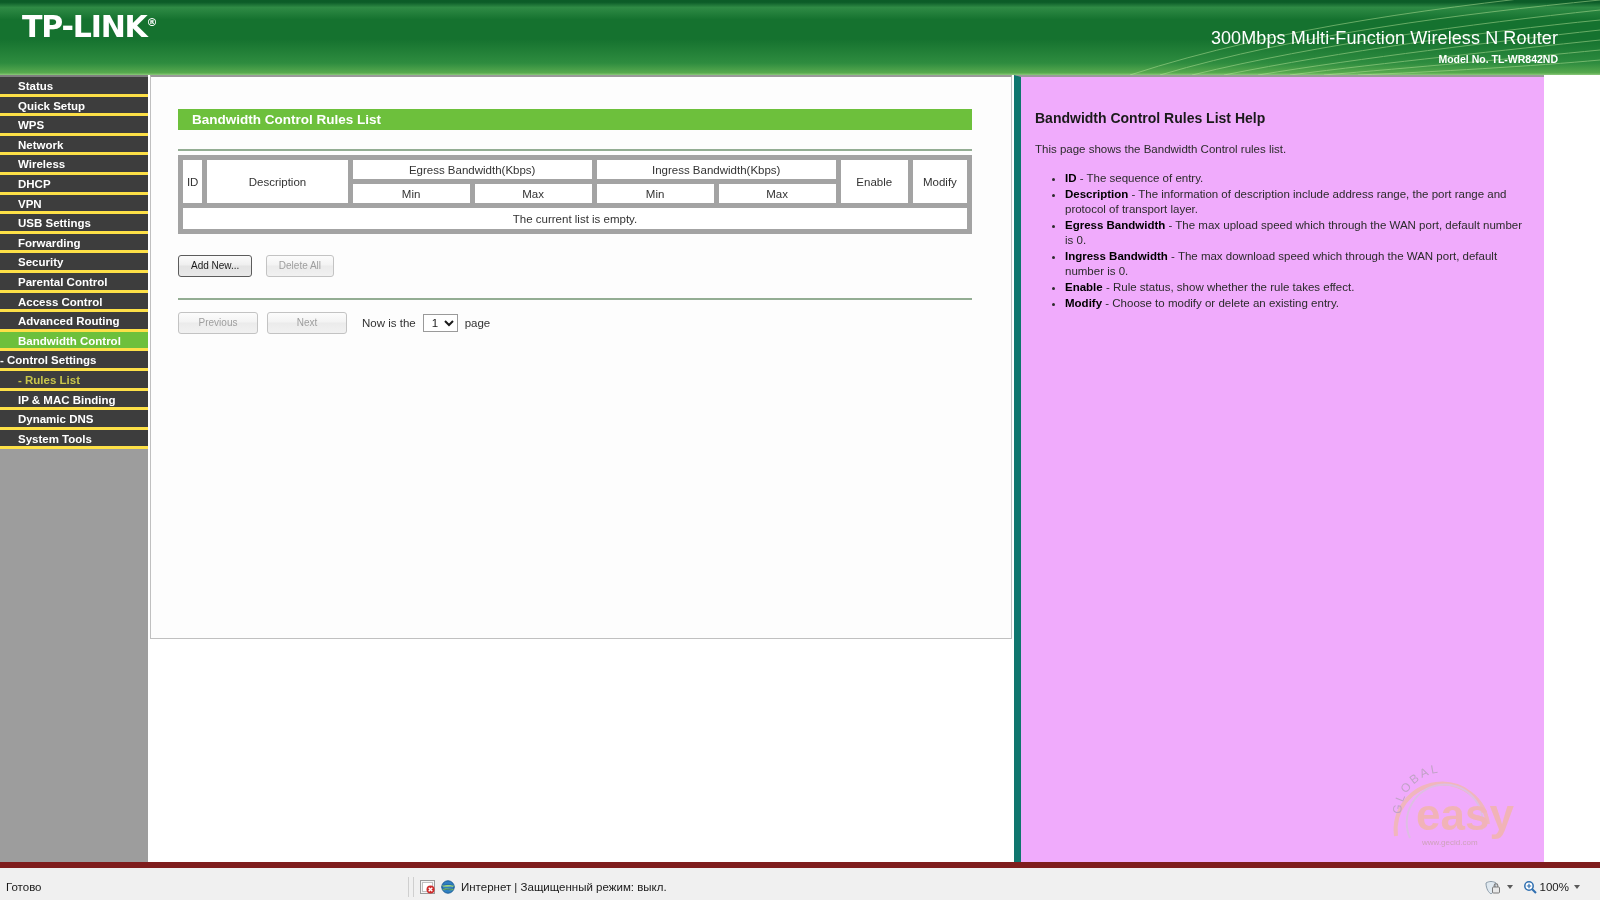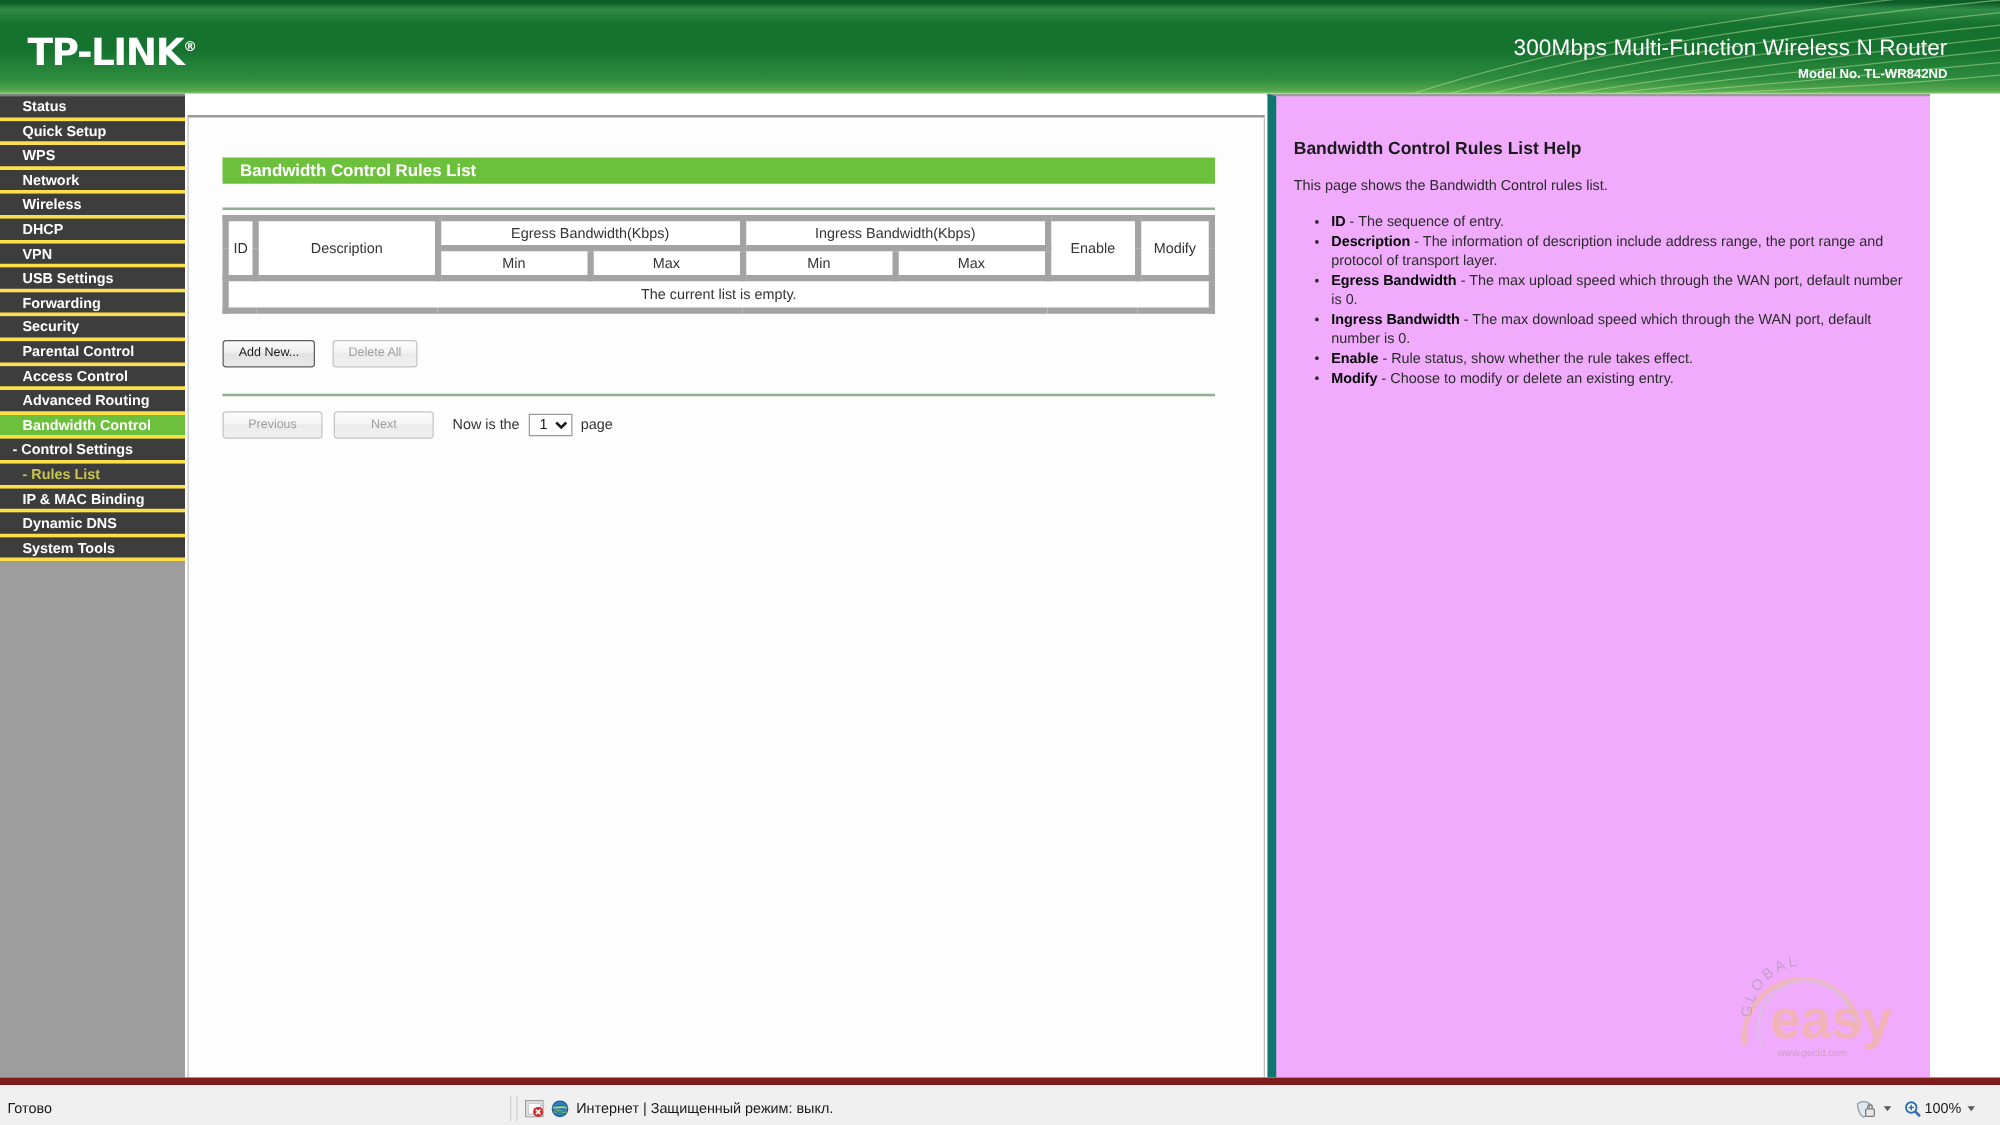--- a/index.html
+++ b/index.html
@@ -31,21 +31,21 @@
     top: 0;
     right: 0;
     width: 620px;
     height: 75px;
     pointer-events: none;
     opacity: .5;
   }
   .logo {
     position: absolute;
     left: 22px;
-    top: 25px;
+    top: 9px;
     color: #ffffff;
     font-size: 30px;
     font-weight: bold;
     letter-spacing: -1.2px;
     font-family: "DejaVu Sans", sans-serif;
   }
   .logo .reg {
     font-size: 11px;
     vertical-align: super;
     letter-spacing: 0;
@@ -100,34 +100,34 @@
     cursor: pointer;
     white-space: nowrap;
     overflow: hidden;
   }
   .nav-item.active {
     background: #6dc03c;
     color: #ffffff;
   }
   .nav-item.sub {
     background: #3d3d3d;
-    padding-left: 10px;
+    padding-left: 0;
   }
   .nav-item.sub-active {
     background: #3d3d3d;
     color: #c9c64a;
   }
 
   
   .content {
     position: absolute;
     left: 150px;
-    top: 17px;
+    top: 0;
     width: 862px;
-    height: 787px;
+    height: 564px;
     background: #fdfdfd;
     border: 1px solid #c0c0c0;
     border-top: 2px solid #9a9a9a;
     box-sizing: border-box;
     overflow: hidden;
   }
   .page-title {
     margin: 32px 0 0 27px;
     width: 794px;
     height: 21px;

